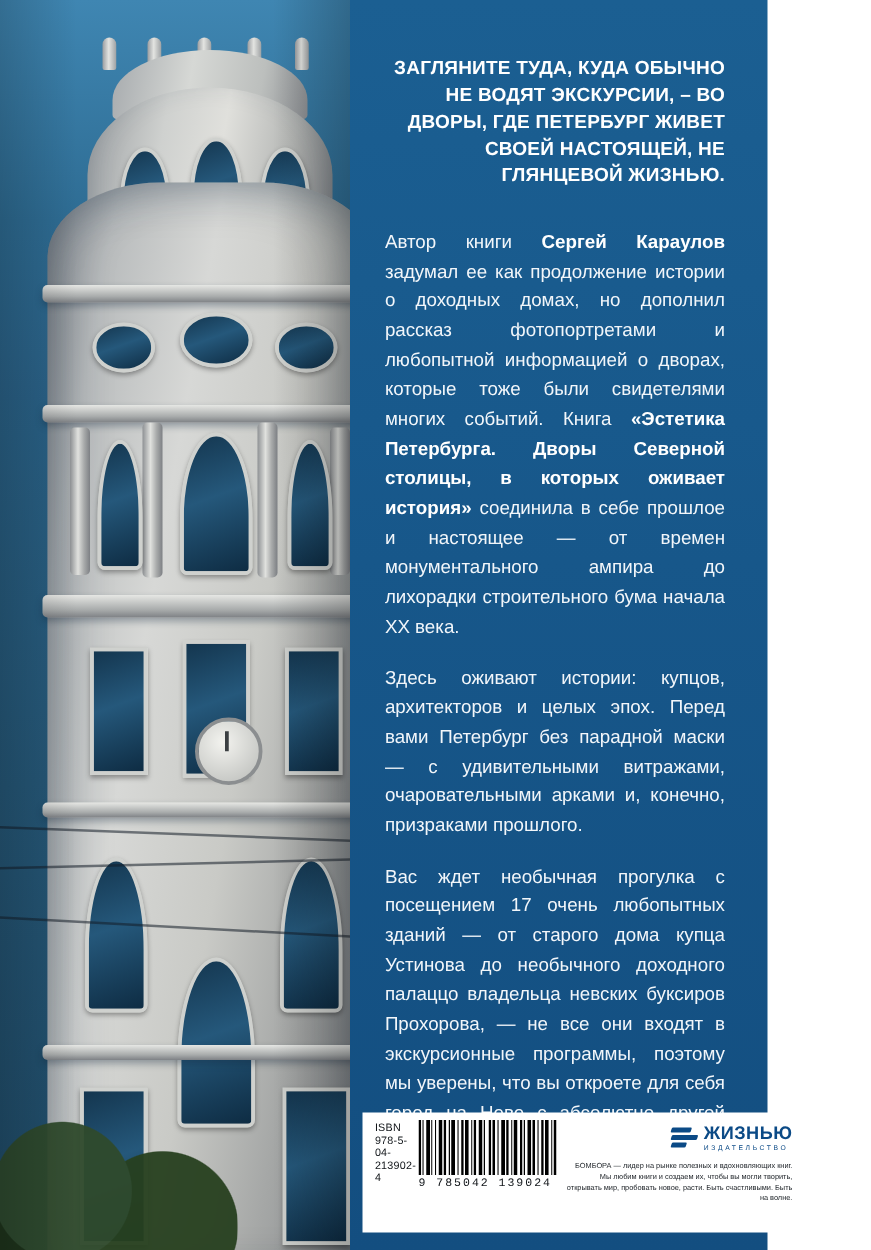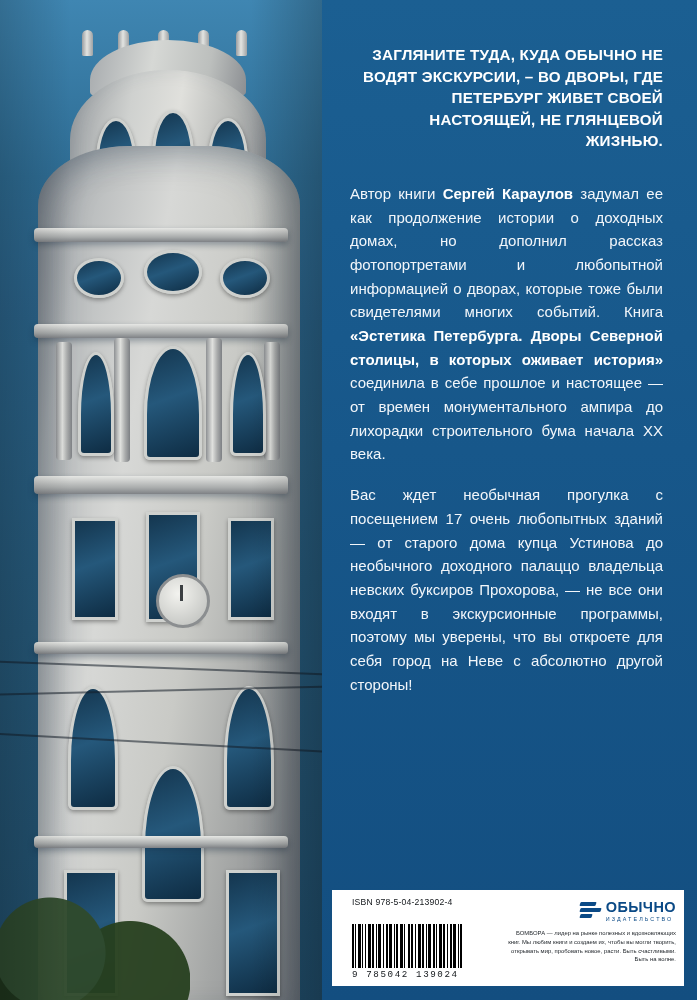--- a/index.html
+++ b/index.html
@@ -8,21 +8,21 @@
     background: #ffffff;
   }
   body {
     width: 697px;
     height: 1000px;
     font-family: "Liberation Sans", sans-serif;
     overflow: hidden;
   }
   .cover {
     position: relative;
-    width: 697px;
+    width: 614px;
     height: 1000px;
     display: flex;
   }
 
   
   .photo {
     position: relative;
     width: 322px;
     height: 1000px;
     overflow: hidden;
@@ -203,23 +203,22 @@
     height: 96px;
     background: #ffffff;
     color: #12161a;
     display: flex;
     box-sizing: border-box;
     padding: 6px 8px 6px 8px;
   }
   .isbn-left {
     width: 146px;
     display: flex;
-    flex-direction: column;
+    flex-direction: row;
     justify-content: space-between;
-    margin-left: 10px;
   }
   .isbn-code {
     font-size: 8.6px;
     letter-spacing: .2px;
     padding-left: 2px;
     margin-top: 1px;
   }
   .barcode {
     position: relative;
     height: 56px;
@@ -358,20 +357,21 @@
   </div>
 
   <div class="panel">
 
     <p class="lede">ЗАГЛЯНИТЕ ТУДА, КУДА ОБЫЧНО НЕ ВОДЯТ ЭКСКУРСИИ, – ВО ДВОРЫ, ГДЕ ПЕТЕРБУРГ ЖИВЕТ СВОЕЙ НАСТОЯЩЕЙ, НЕ ГЛЯНЦЕВОЙ ЖИЗНЬЮ.</p>
 
     <p class="body-text">
       <span>Автор книги </span><b>Сергей Караулов</b><span> задумал ее как продолжение истории о доходных домах, но дополнил рассказ фотопортретами и любопытной информацией о дворах, которые тоже были свидетелями многих событий. Книга </span><b>«Эстетика Петербурга. Дворы Северной столицы, в которых оживает история»</b><span> соединила в себе прошлое и настоящее — от времен монументального ампира до лихорадки строительного бума начала XX века.</span>
     </p>
 
+    <p class="body-text">Здесь оживают истории: купцов, архитекторов и целых эпох. Перед вами Петербург без парадной маски — с удивительными витражами, очаровательными арками и, конечно, призраками прошлого.</p>
 
     <p class="body-text">Вас ждет необычная прогулка с посещением 17 очень любопытных зданий — от старого дома купца Устинова до необычного доходного палаццо владельца невских буксиров Прохорова, — не все они входят в экскурсионные программы, поэтому мы уверены, что вы откроете для себя город на Неве с абсолютно другой стороны!</p>
 
     <div class="isbn-block">
       <div class="isbn-left">
         <div class="isbn-code">ISBN 978-5-04-213902-4</div>
         <div class="barcode">
           <div class="bars">
             <i style="width:2px"></i>
               <i style="width:1px;background:#fff"></i>
@@ -442,21 +442,21 @@
       </div>
 
       <div class="isbn-right">
         <div class="brand">
           <div class="brand-mark">
             <span style="top:2px; width:16px;"></span>
             <span style="top:8px; width:21px;"></span>
             <span style="top:14px; width:12px;"></span>
           </div>
           <div class="brand-text">
-            <div class="brand-name">ОБЫЧНО</div>
+            <div class="brand-name">ЖИЗНЬЮ</div>
             <div class="brand-sub">ИЗДАТЕЛЬСТВО</div>
           </div>
         </div>
         <div class="blurb">БОМБОРА — лидер на рынке полезных и вдохновляющих книг. Мы любим книги и создаем их, чтобы вы могли творить, открывать мир, пробовать новое, расти. Быть счастливыми. Быть на волне.</div>
       </div>
     </div>
 
   </div>
 </div>
 

